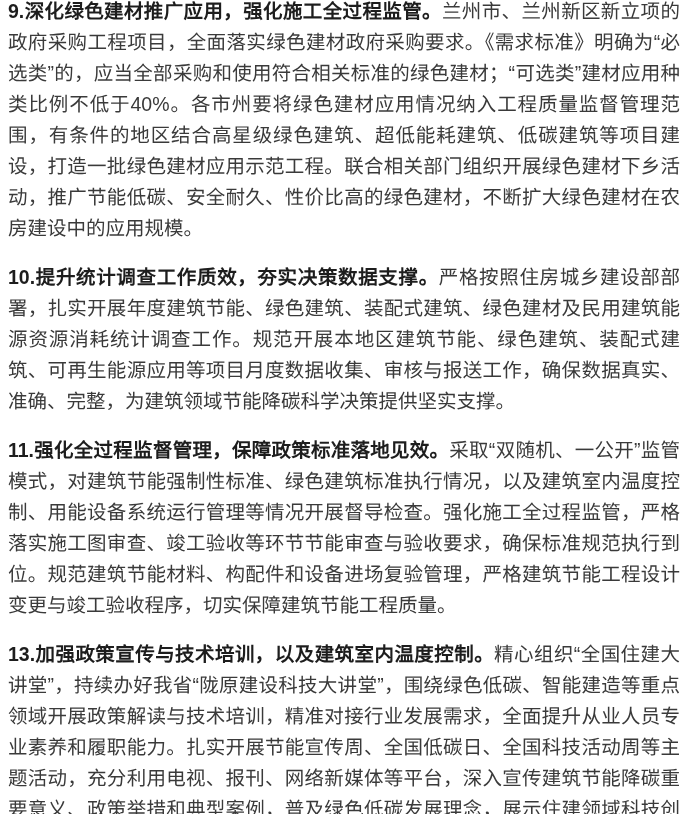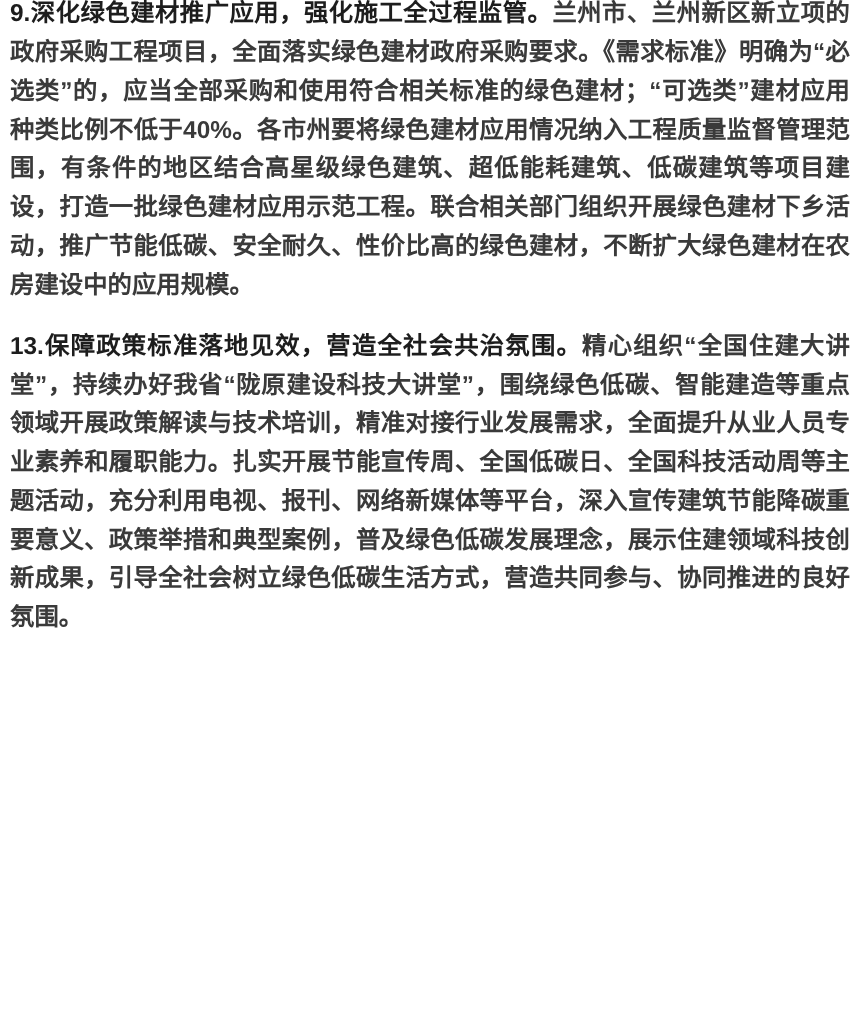--- a/index.html
+++ b/index.html
@@ -35,36 +35,42 @@
     word-break: break-all;
   }
   .para:last-child {
     margin-bottom: 0;
   }
   .para .lead {
     font-weight: bold;
     color: #1d1d1d;
   }
   .para .body-text {
-    font-weight: bold;
+    font-weight: normal;
     color: #3a3a3a;
   }
   
   #doc > .para:first-child {
     margin-top: -4px;
   }
 </style>
 </head>
 <body>
 
 <div id="doc">
 
   <p class="para">
     <span class="lead">9.</span><span class="lead">深化绿色建材推广应用，强化施工全过程监管。</span><span class="body-text">兰州市、兰州新区新立项的政府采购工程项目，全面落实绿色建材政府采购要求。《需求标准》明确为“必选类”的，应当全部采购和使用符合相关标准的绿色建材；“可选类”建材应用种类比例不低于40%。各市州要将绿色建材应用情况纳入工程质量监督管理范围，有条件的地区结合高星级绿色建筑、超低能耗建筑、低碳建筑等项目建设，打造一批绿色建材应用示范工程。联合相关部门组织开展绿色建材下乡活动，推广节能低碳、安全耐久、性价比高的绿色建材，不断扩大绿色建材在农房建设中的应用规模。</span>
   </p>
 
-
+  <p class="para">
+    <span class="lead">10.</span><span class="lead">提升统计调查工作质效，夯实决策数据支撑。</span><span class="body-text">严格按照住房城乡建设部部署，扎实开展年度建筑节能、绿色建筑、装配式建筑、绿色建材及民用建筑能源资源消耗统计调查工作。规范开展本地区建筑节能、绿色建筑、装配式建筑、可再生能源应用等项目月度数据收集、审核与报送工作，确保数据真实、准确、完整，为建筑领域节能降碳科学决策提供坚实支撑。</span>
+  </p>
 
   <p class="para">
-    <span class="lead">13.</span><span class="lead">保障政策标准落地见效，营造全社会共治氛围。</span><span class="body-text">精心组织“全国住建大讲堂”，持续办好我省“陇原建设科技大讲堂”，围绕绿色低碳、智能建造等重点领域开展政策解读与技术培训，精准对接行业发展需求，全面提升从业人员专业素养和履职能力。扎实开展节能宣传周、全国低碳日、全国科技活动周等主题活动，充分利用电视、报刊、网络新媒体等平台，深入宣传建筑节能降碳重要意义、政策举措和典型案例，普及绿色低碳发展理念，展示住建领域科技创新成果，引导全社会树立绿色低碳生活方式，营造共同参与、协同推进的良好氛围。</span>
+    <span class="lead">11.</span><span class="lead">强化全过程监督管理，保障政策标准落地见效。</span><span class="body-text">采取“双随机、一公开”监管模式，对建筑节能强制性标准、绿色建筑标准执行情况，以及建筑室内温度控制、用能设备系统运行管理等情况开展督导检查。强化施工全过程监管，严格落实施工图审查、竣工验收等环节节能审查与验收要求，确保标准规范执行到位。规范建筑节能材料、构配件和设备进场复验管理，严格建筑节能工程设计变更与竣工验收程序，切实保障建筑节能工程质量。</span>
+  </p>
+
+  <p class="para">
+    <span class="lead">13.</span><span class="lead">加强政策宣传与技术培训，以及建筑室内温度控制。</span><span class="body-text">精心组织“全国住建大讲堂”，持续办好我省“陇原建设科技大讲堂”，围绕绿色低碳、智能建造等重点领域开展政策解读与技术培训，精准对接行业发展需求，全面提升从业人员专业素养和履职能力。扎实开展节能宣传周、全国低碳日、全国科技活动周等主题活动，充分利用电视、报刊、网络新媒体等平台，深入宣传建筑节能降碳重要意义、政策举措和典型案例，普及绿色低碳发展理念，展示住建领域科技创新成果，引导全社会树立绿色低碳生活方式，营造共同参与、协同推进的良好氛围。</span>
   </p>
 
 </div>
 
 </body></html>

